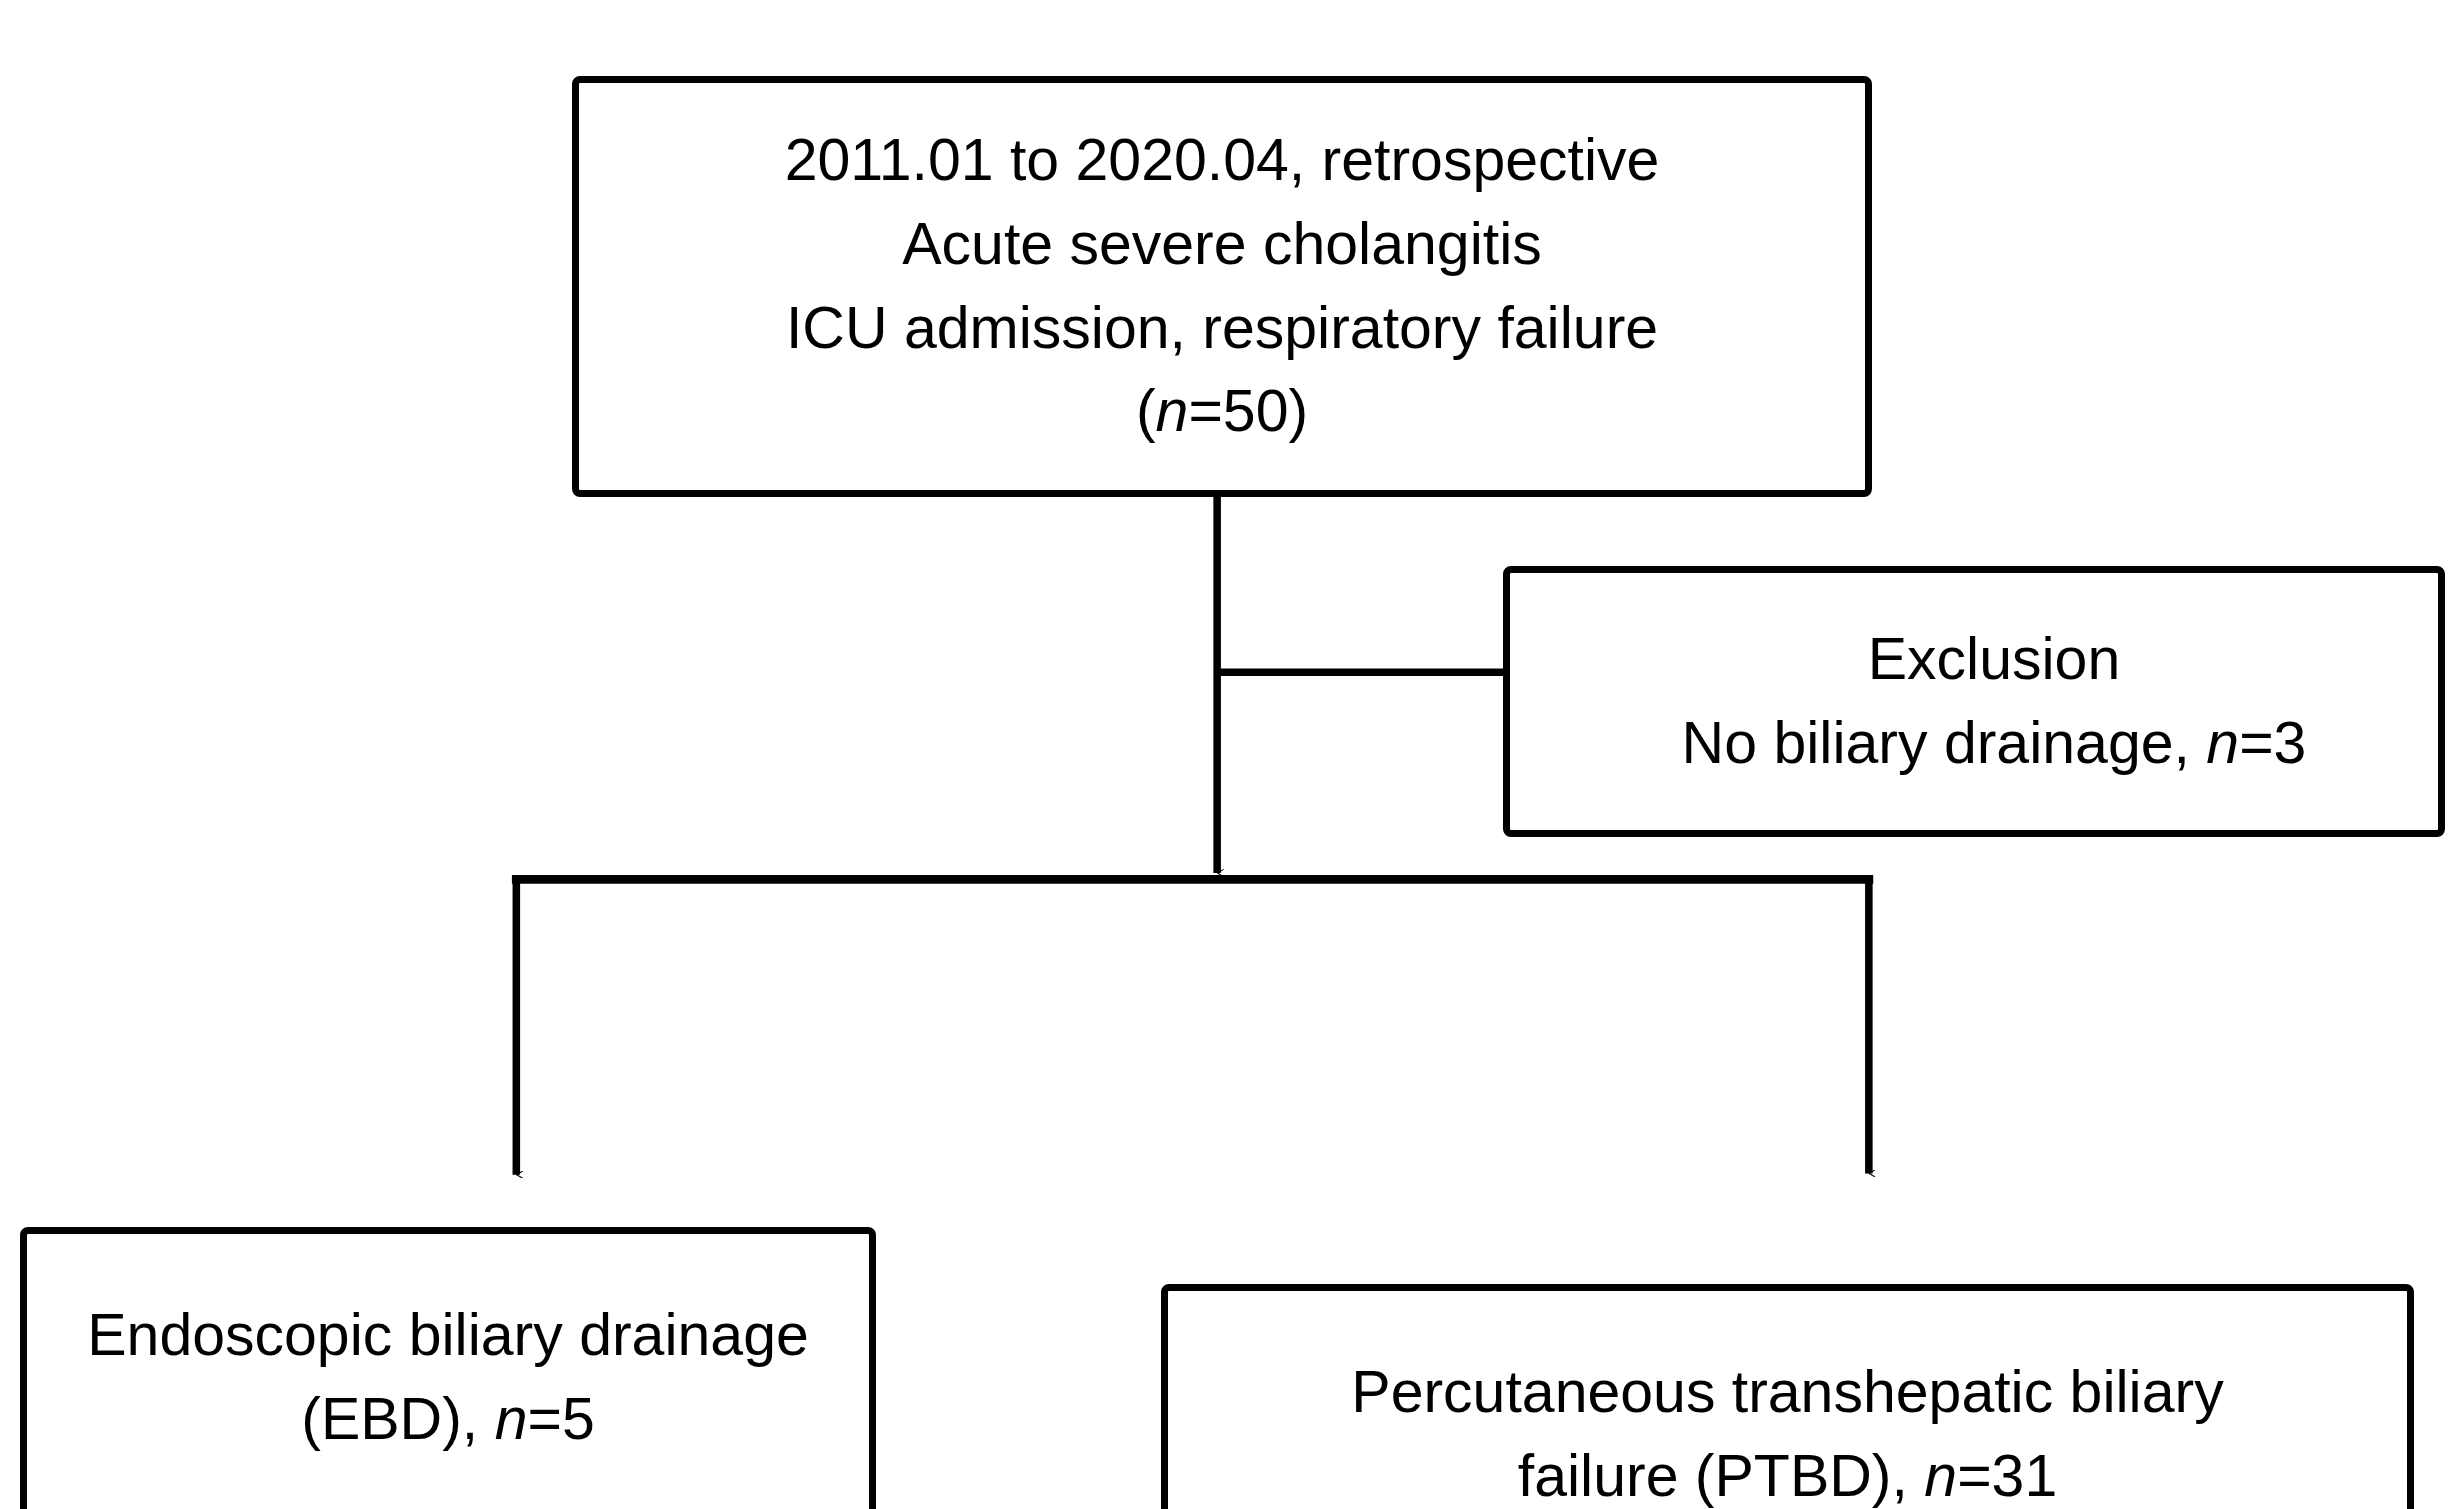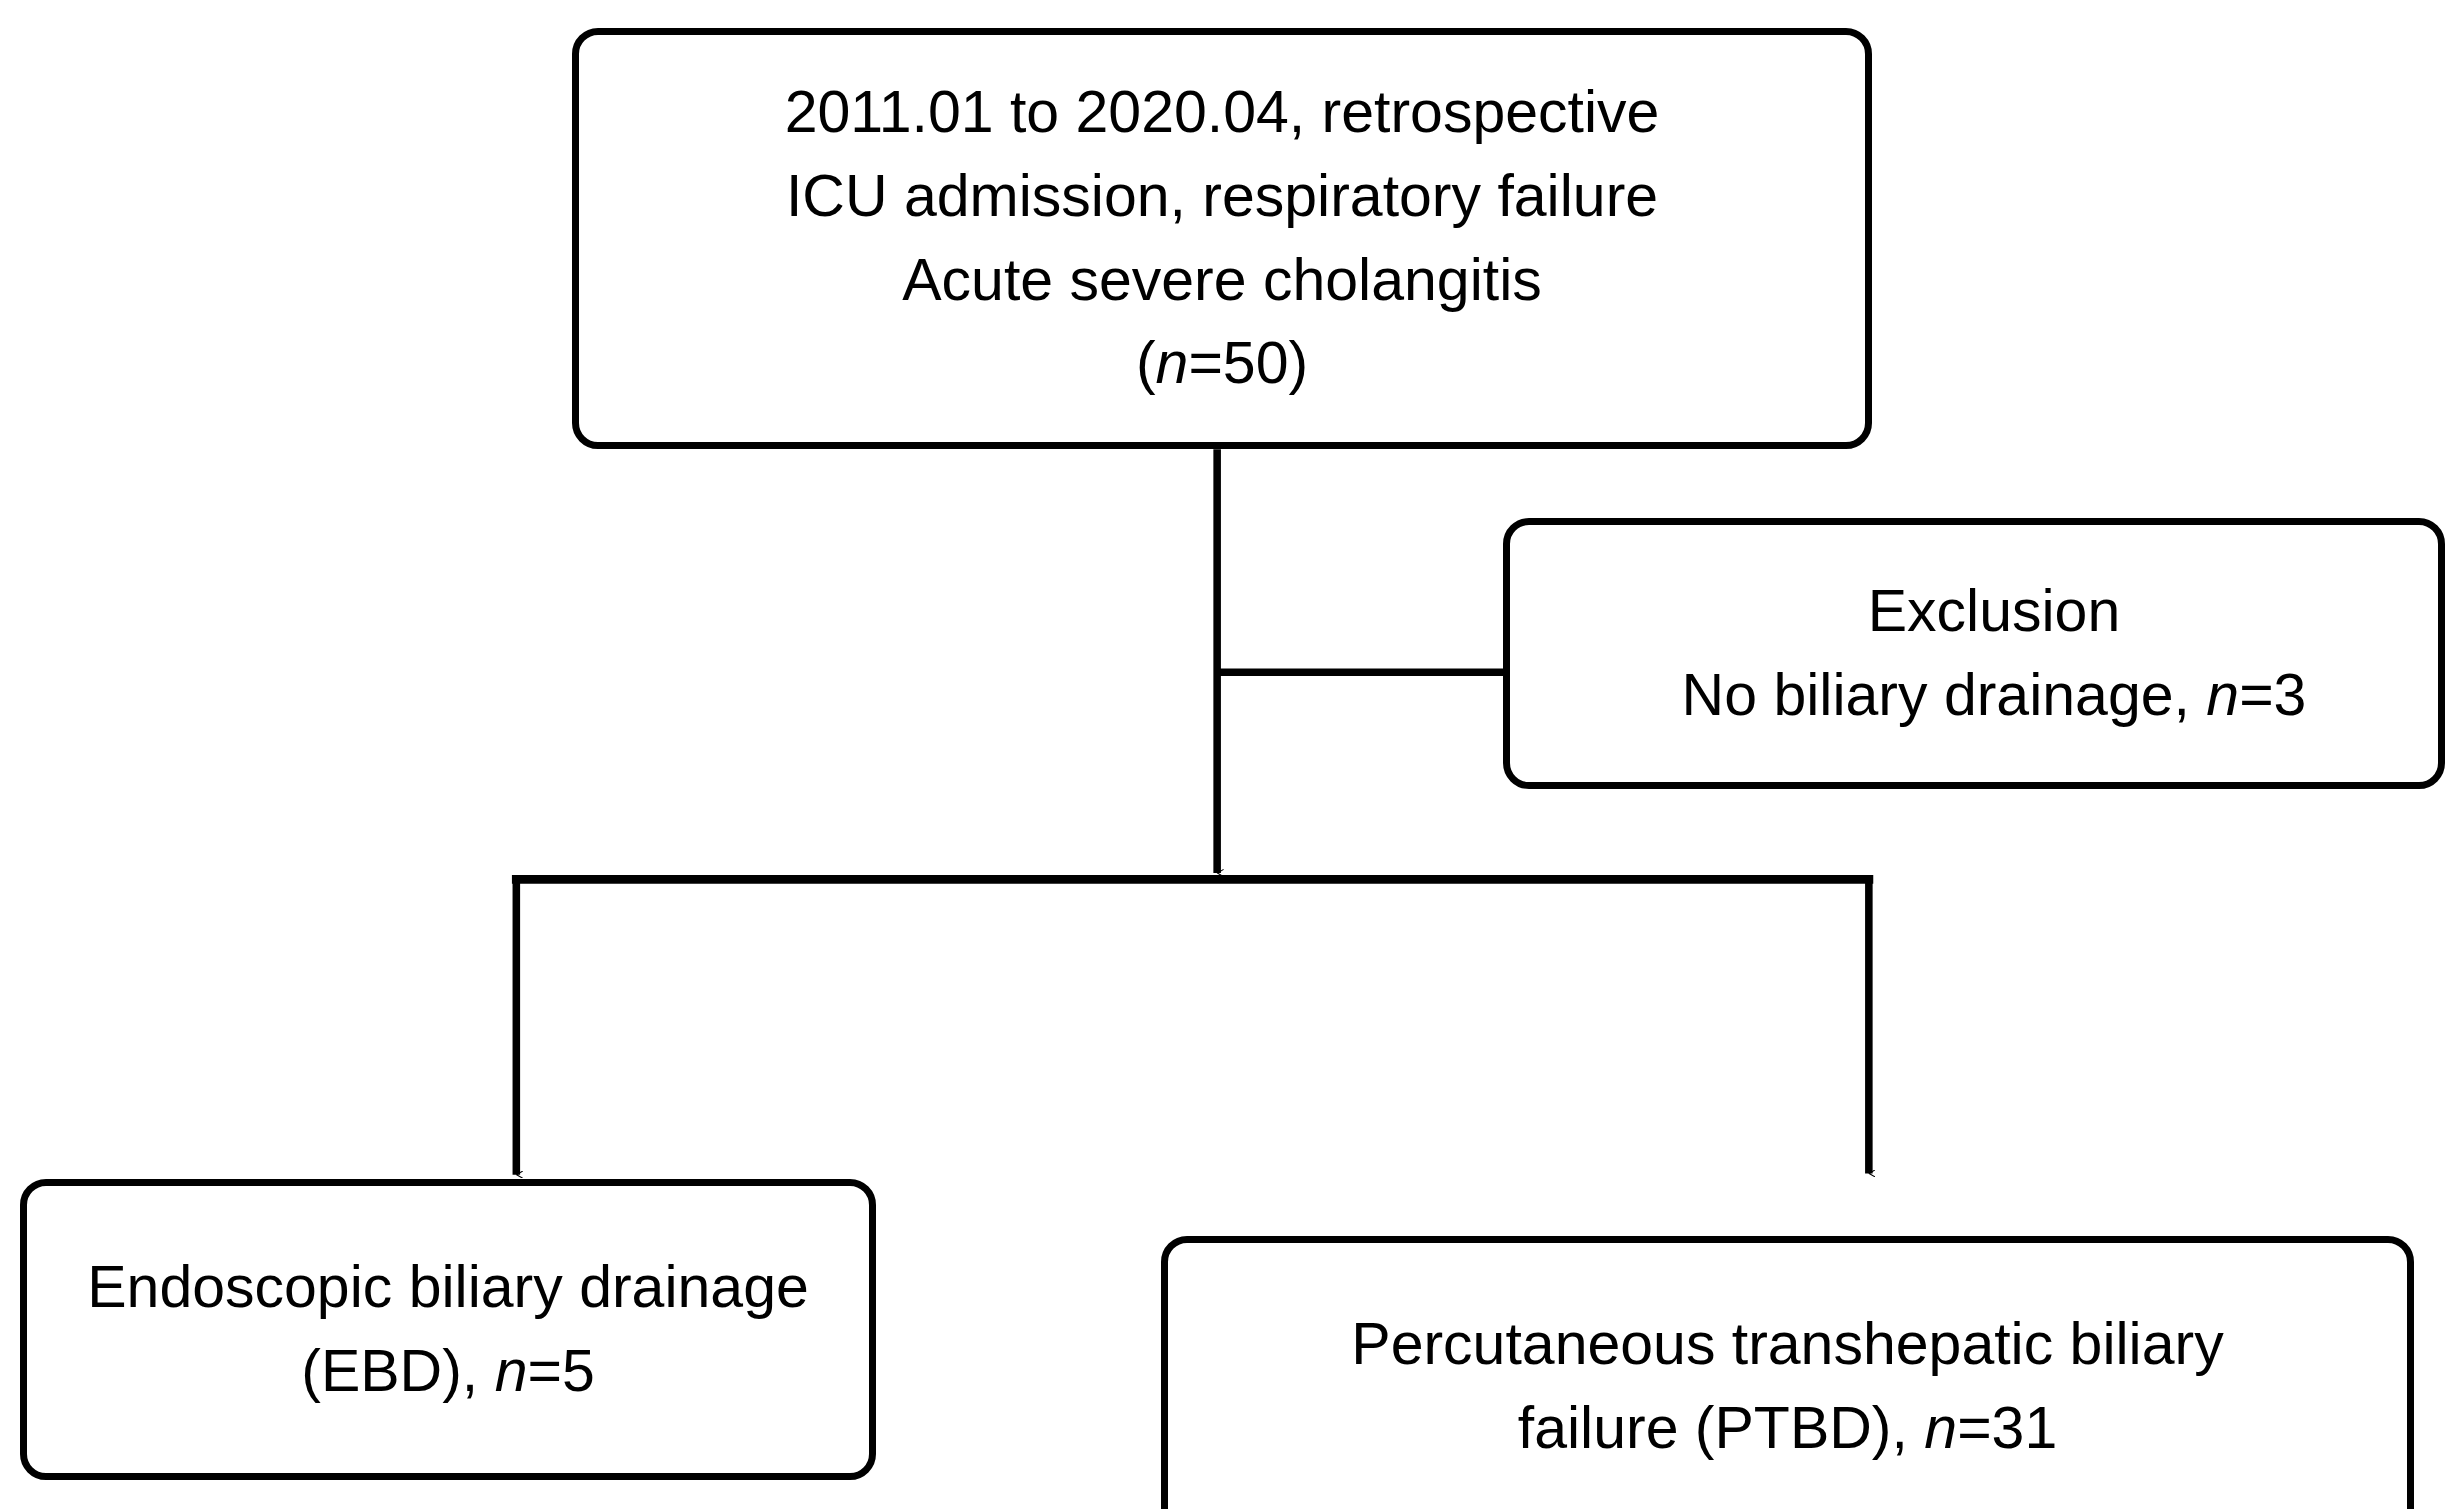--- a/index.html
+++ b/index.html
@@ -22,29 +22,30 @@
     left: 0;
     top: 0;
     width: 2462px;
     height: 1510px;
   }
   .node {
     position: absolute;
     box-sizing: border-box;
     background: #ffffff;
     border: 7px solid #000000;
-    border-radius: 26px;
+    border-radius: 8px;
     display: flex;
     flex-direction: column;
     align-items: center;
     justify-content: center;
     text-align: center;
     color: #000000;
     line-height: 1.42;
     z-index: 2;
+    margin-top: 48px;
   }
   .node .line {
     display: block;
     white-space: nowrap;
   }
   .node em {
     font-style: italic;
   }
 
   
@@ -96,22 +97,22 @@
 
     <path d="M 820 1396 L 2968 1396" fill="none" stroke="#000000" stroke-width="14" stroke-linecap="square"></path>
 
     <path d="M 820 1396 L 820 1865" fill="none" stroke="#000000" stroke-width="12" marker-end="url(#arrowhead)"></path>
 
     <path d="M 2968 1396 L 2968 1863" fill="none" stroke="#000000" stroke-width="12" marker-end="url(#arrowhead)"></path>
   </svg>
 
   <div class="node" id="node-cohort">
     <span class="line">2011.01 to 2020.04, retrospective</span>
+    <span class="line">Acute severe cholangitis</span>
     <span class="line">ICU admission, respiratory failure</span>
-    <span class="line">Acute severe cholangitis</span>
     <span class="line"><span>(</span><em>n</em><span>=50)</span></span>
   </div>
 
   <div class="node" id="node-exclusion">
     <span class="line">Exclusion</span>
     <span class="line"><span>No biliary drainage, </span><em>n</em><span>=3</span></span>
   </div>
 
   <div class="node" id="node-ebd">
     <span class="line">Endoscopic biliary drainage</span>

